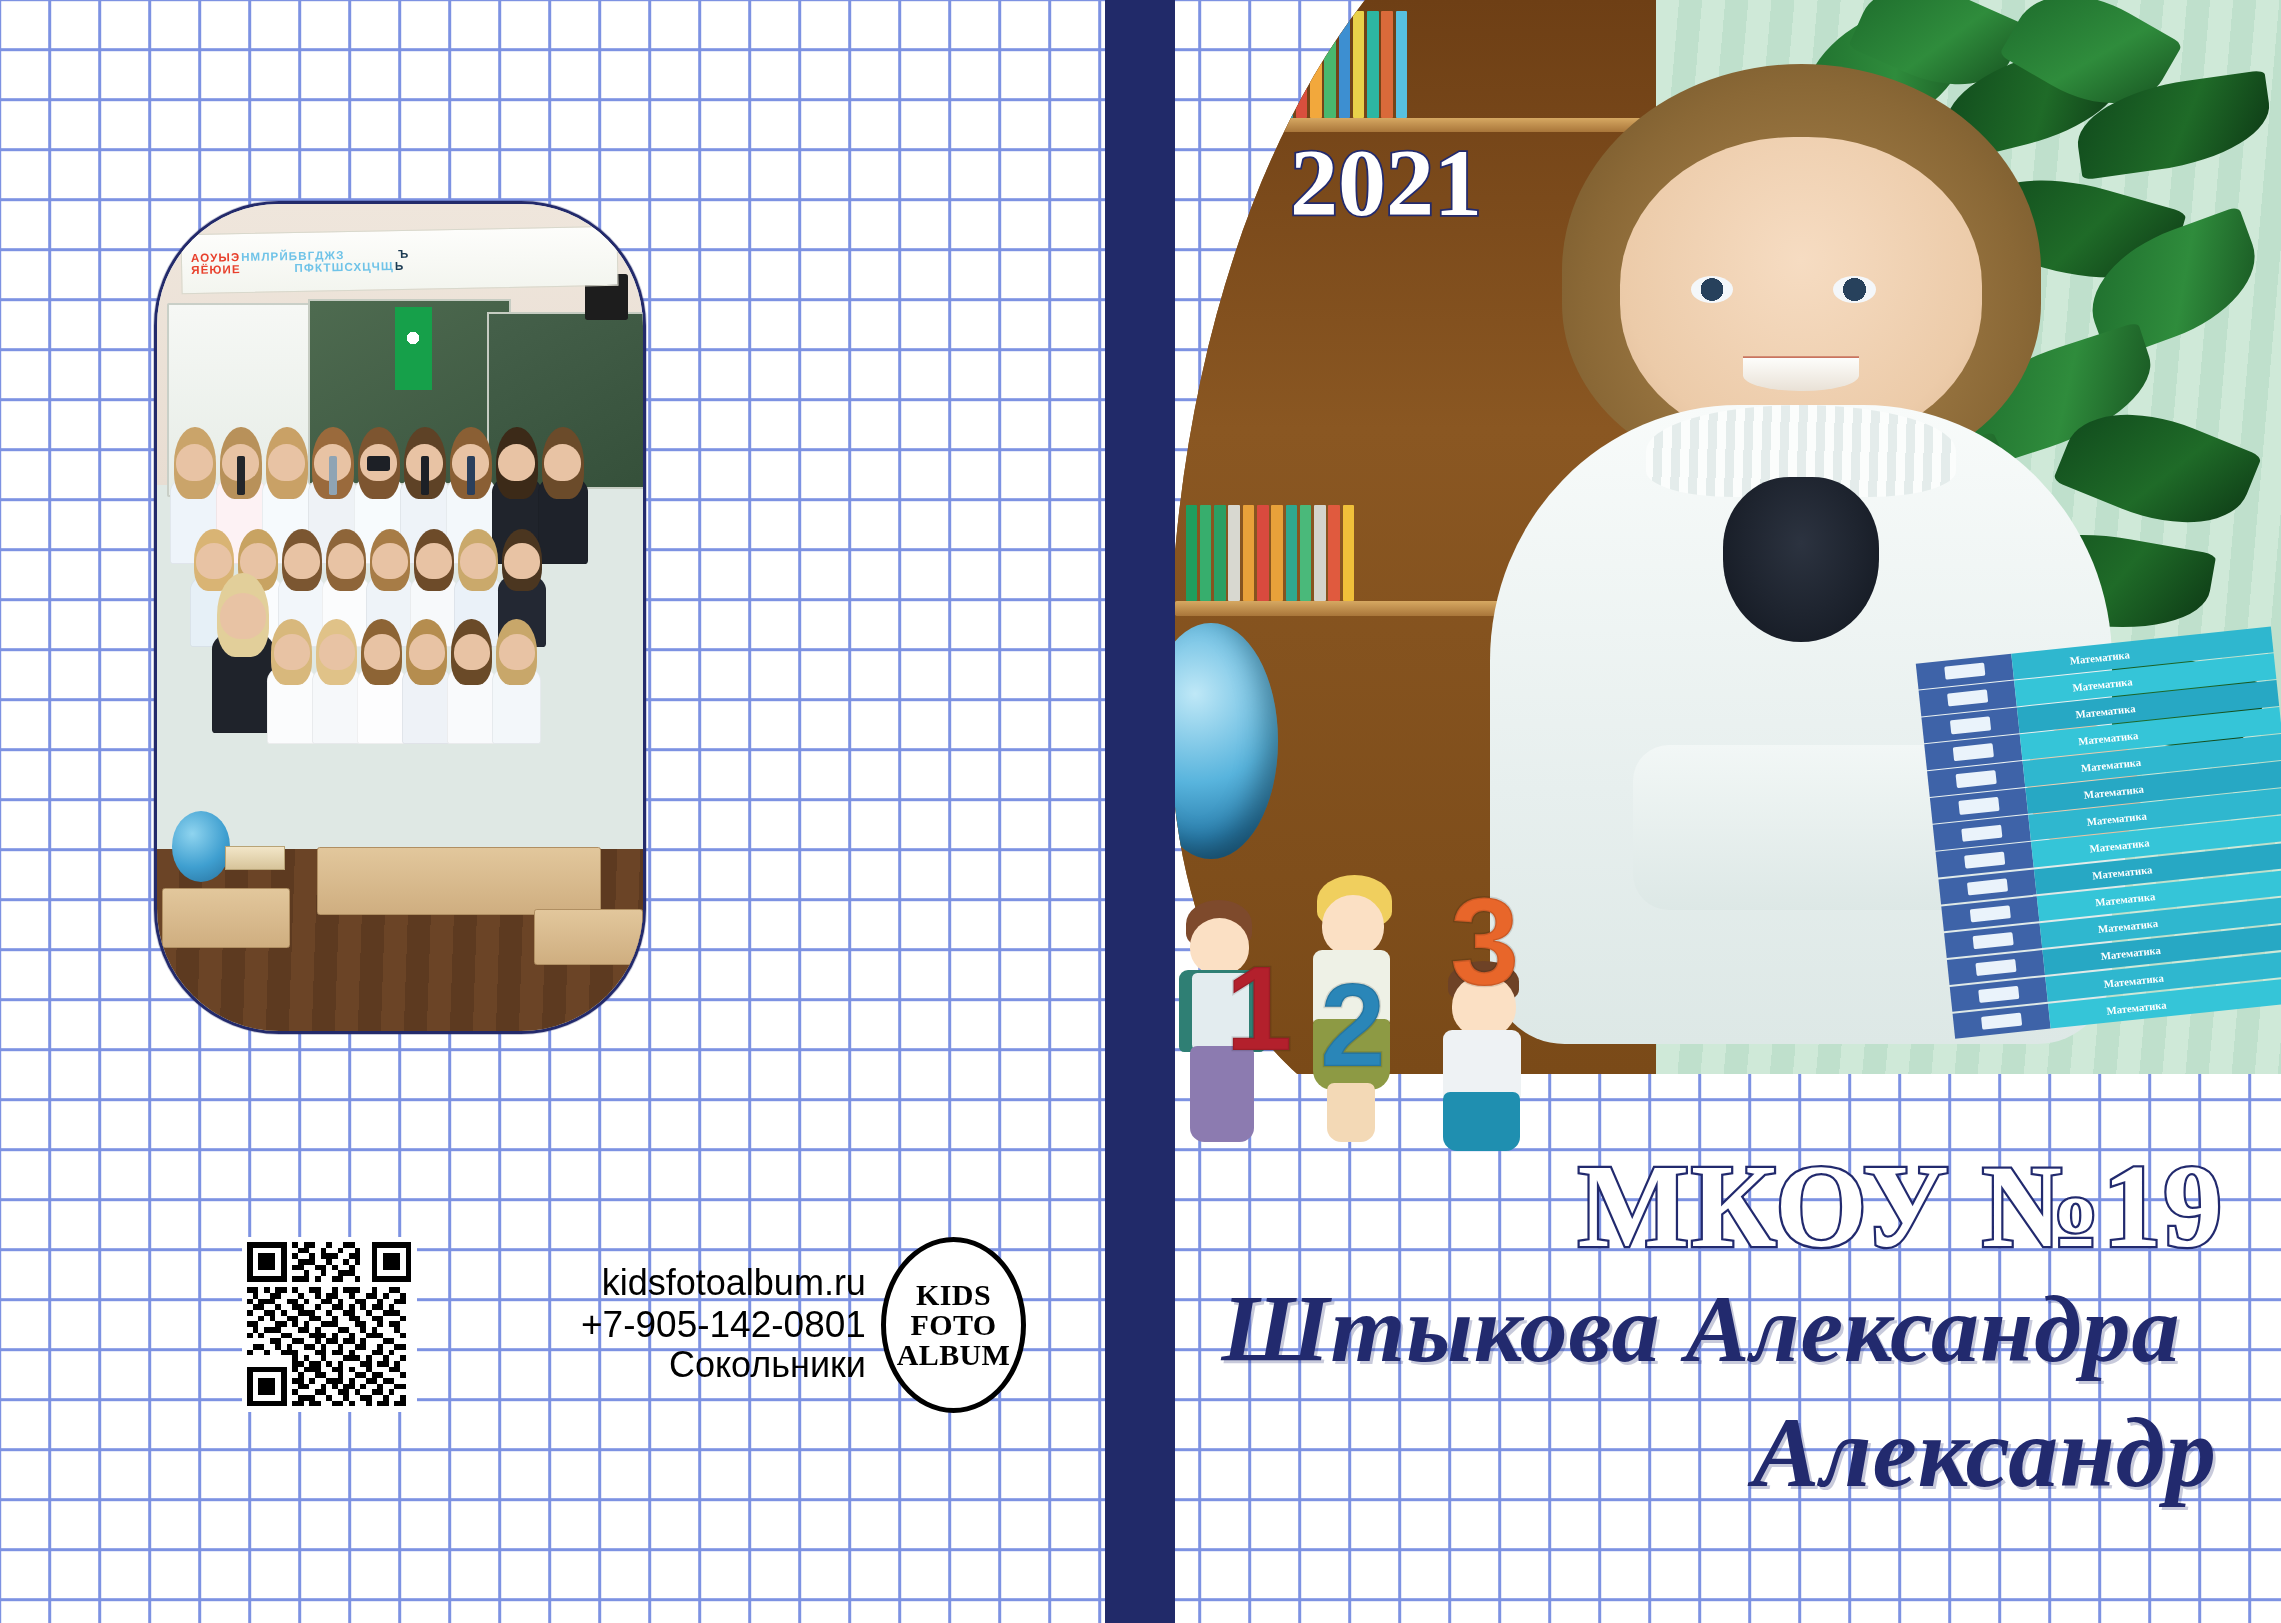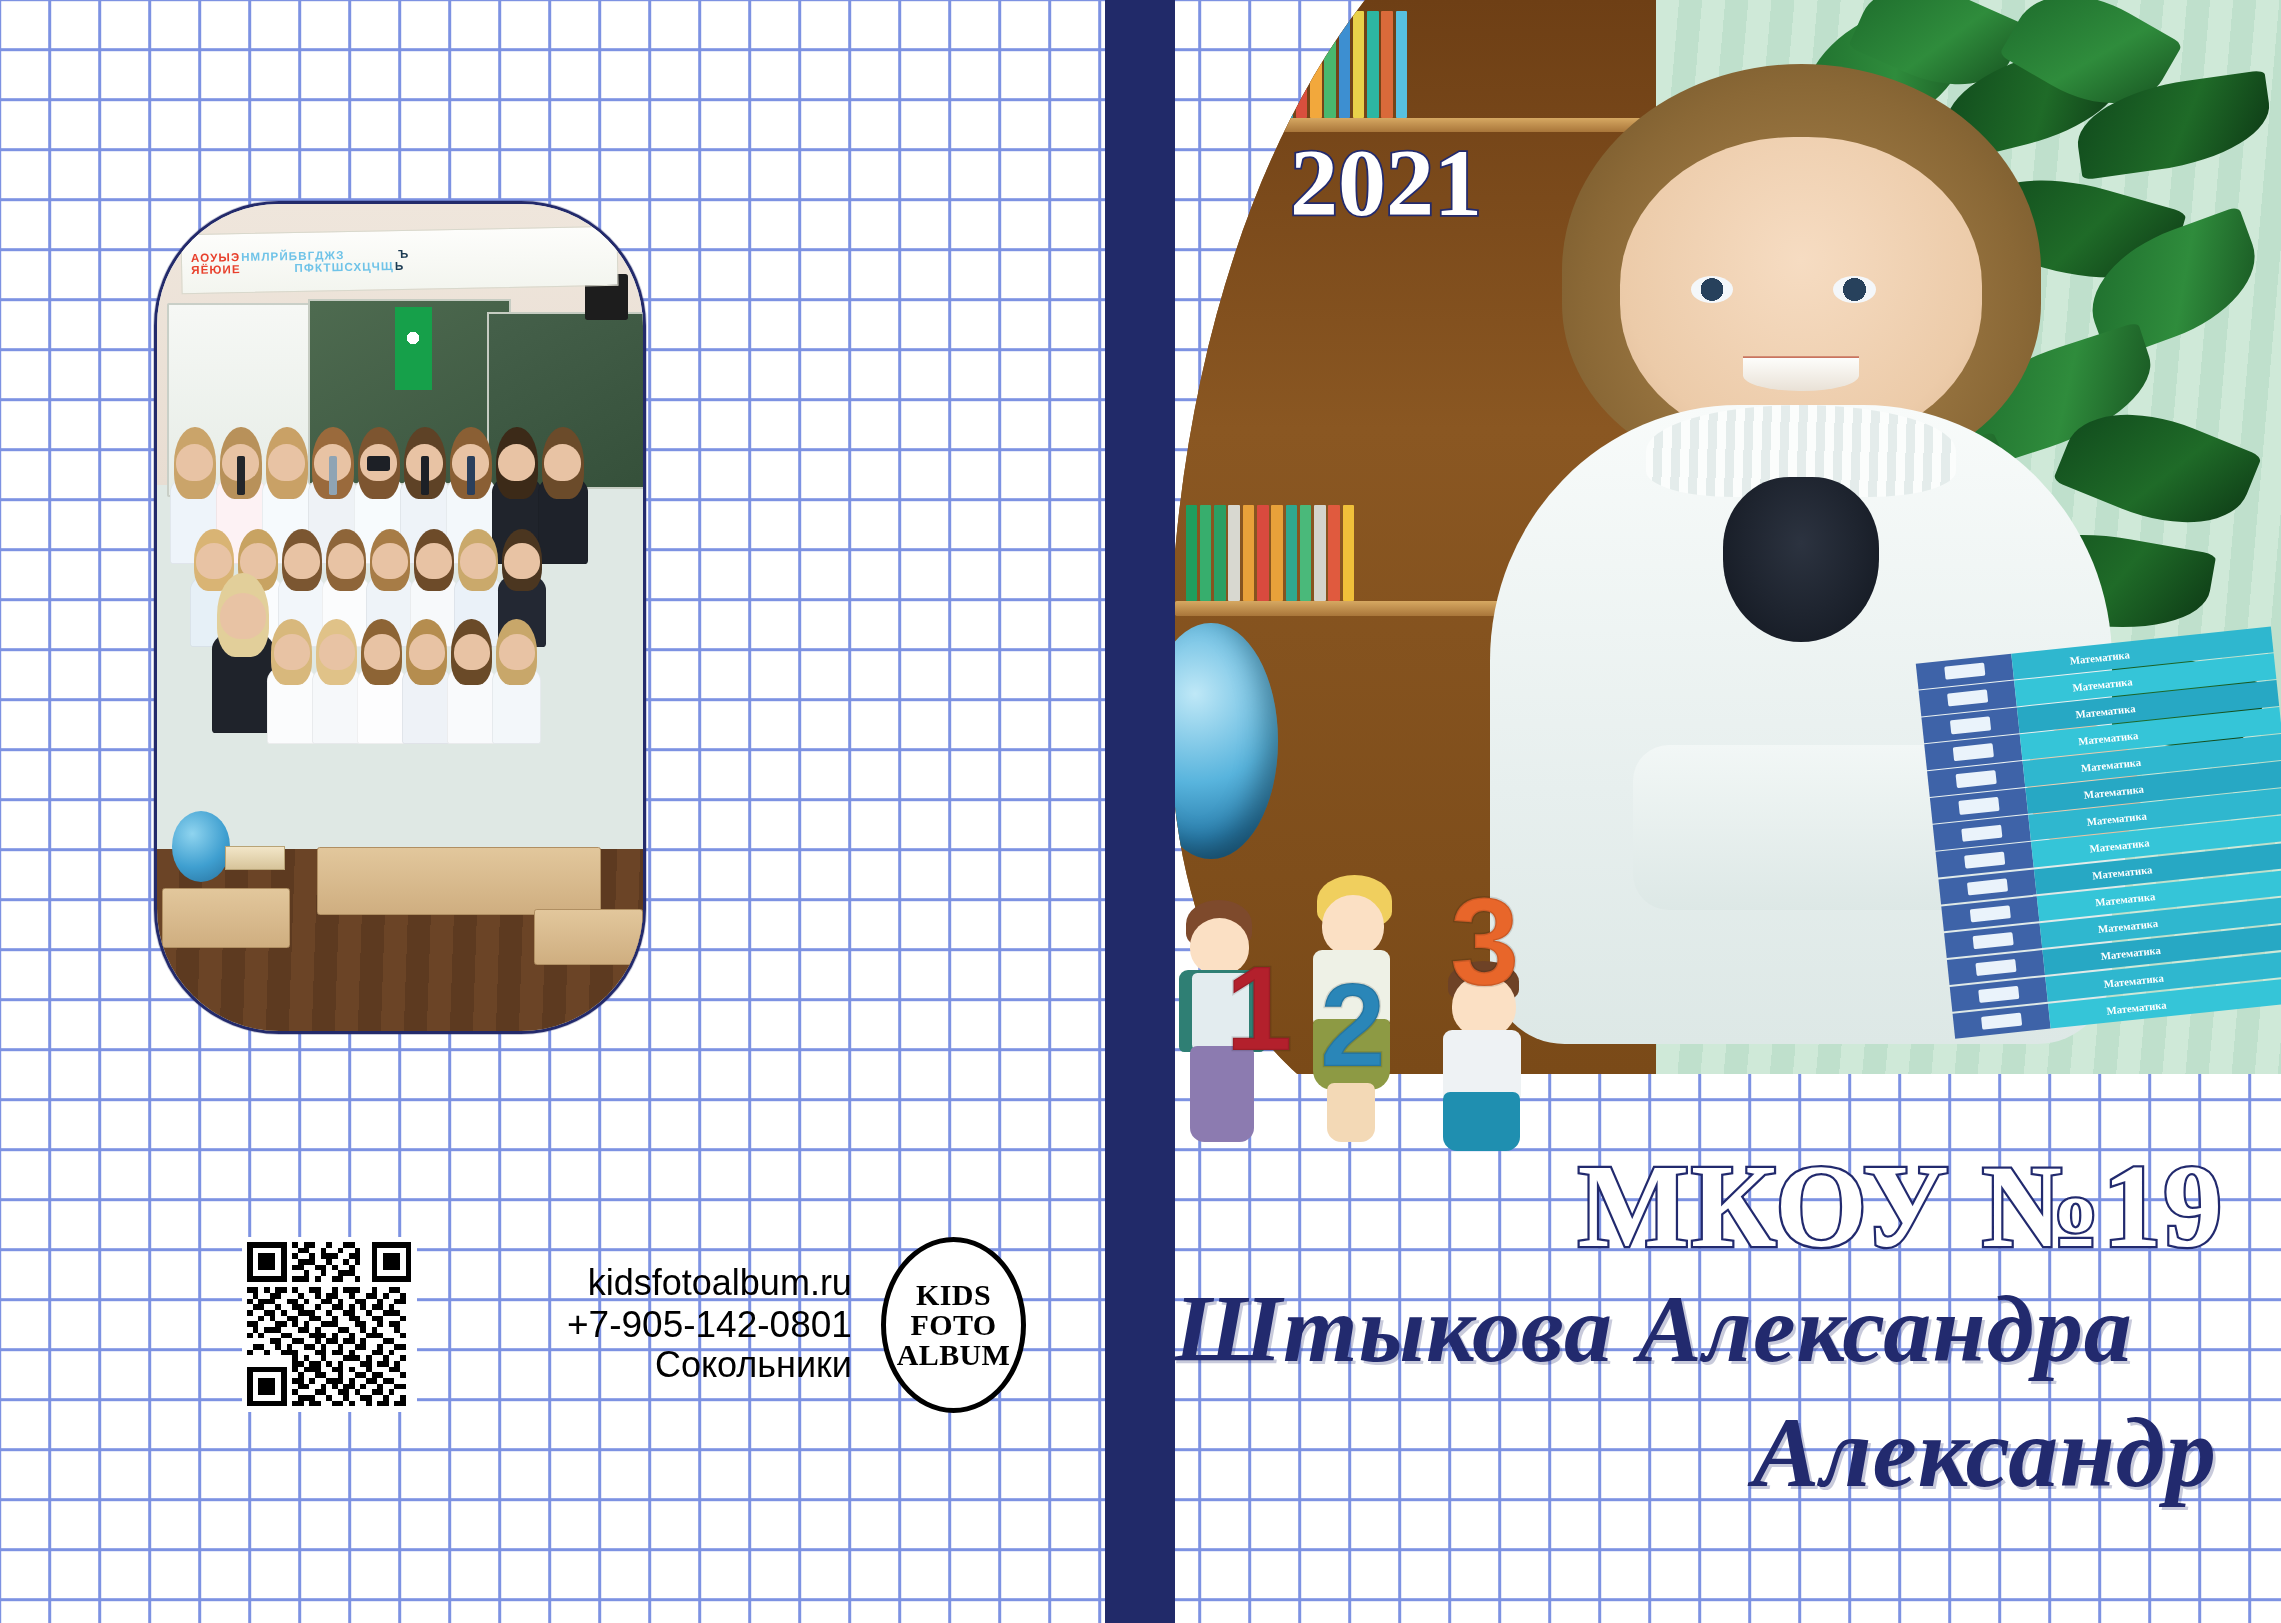--- a/index.html
+++ b/index.html
@@ -91,21 +91,21 @@
     border:1.8px solid #b08f62;border-radius:2.7px;}
   .cp-globe{position:absolute;left:3%;bottom:18%;width:12%;height:8.6%;
     border-radius:50%;
     background:radial-gradient(circle at 35% 32%,#8fd4ef,#3f9fd0 55%,#27709c);}
   .cp-books{position:absolute;left:14%;bottom:19.5%;width:12%;height:2.6%;
     background:linear-gradient(#f2e6c8,#d7c49a);border:0.9px solid #b8a477;}
 
   
   .contact-block{
     position:absolute;left:242px;top:1232px;width:784px;height:185px;
-    display:flex;align-items:center;gap:22px;
+    display:flex;align-items:center;gap:8px;
   }
   .qr-wrap{
     width:175px;height:175px;background:#ffffff;padding:5.3px;box-sizing:border-box;
     display:block;flex:0 0 auto;
   }
   .qr-wrap svg{display:block;width:100%;height:100%;}
   .contact-text{
     flex:1 1 auto;text-align:right;color:#000;line-height:1.12;
     padding-right:7.1px;
   }
@@ -218,21 +218,21 @@
   .r-school{
     position:absolute;left:0;right:57px;top:1139px;text-align:right;
     font-family:"Liberation Serif",serif;font-weight:700;
     font-size:118px;letter-spacing:1.8px;z-index:30;
     color:#ffffff;
     -webkit-text-stroke:4.5px #222a6e;
     paint-order:stroke fill;
     text-shadow:0 0 0 #222a6e;
   }
   .r-name{
-    position:absolute;left:0;right:53px;top:1273px;text-align:left;
+    position:absolute;left:0;right:53px;top:1273px;text-align:center;
     font-family:"Liberation Serif",serif;font-style:italic;font-weight:700;
     font-size:96px;color:#222a6e;z-index:30;letter-spacing:0.9px;
     text-shadow:2.7px 2.7px 0 rgba(34,42,110,.25);
   }
   .r-place{
     position:absolute;left:0;right:64px;top:1395px;text-align:right;
     font-family:"Liberation Serif",serif;font-style:italic;font-weight:700;
     font-size:100px;color:#222a6e;z-index:30;letter-spacing:0.9px;
     text-shadow:2.7px 2.7px 0 rgba(34,42,110,.25);
   }

